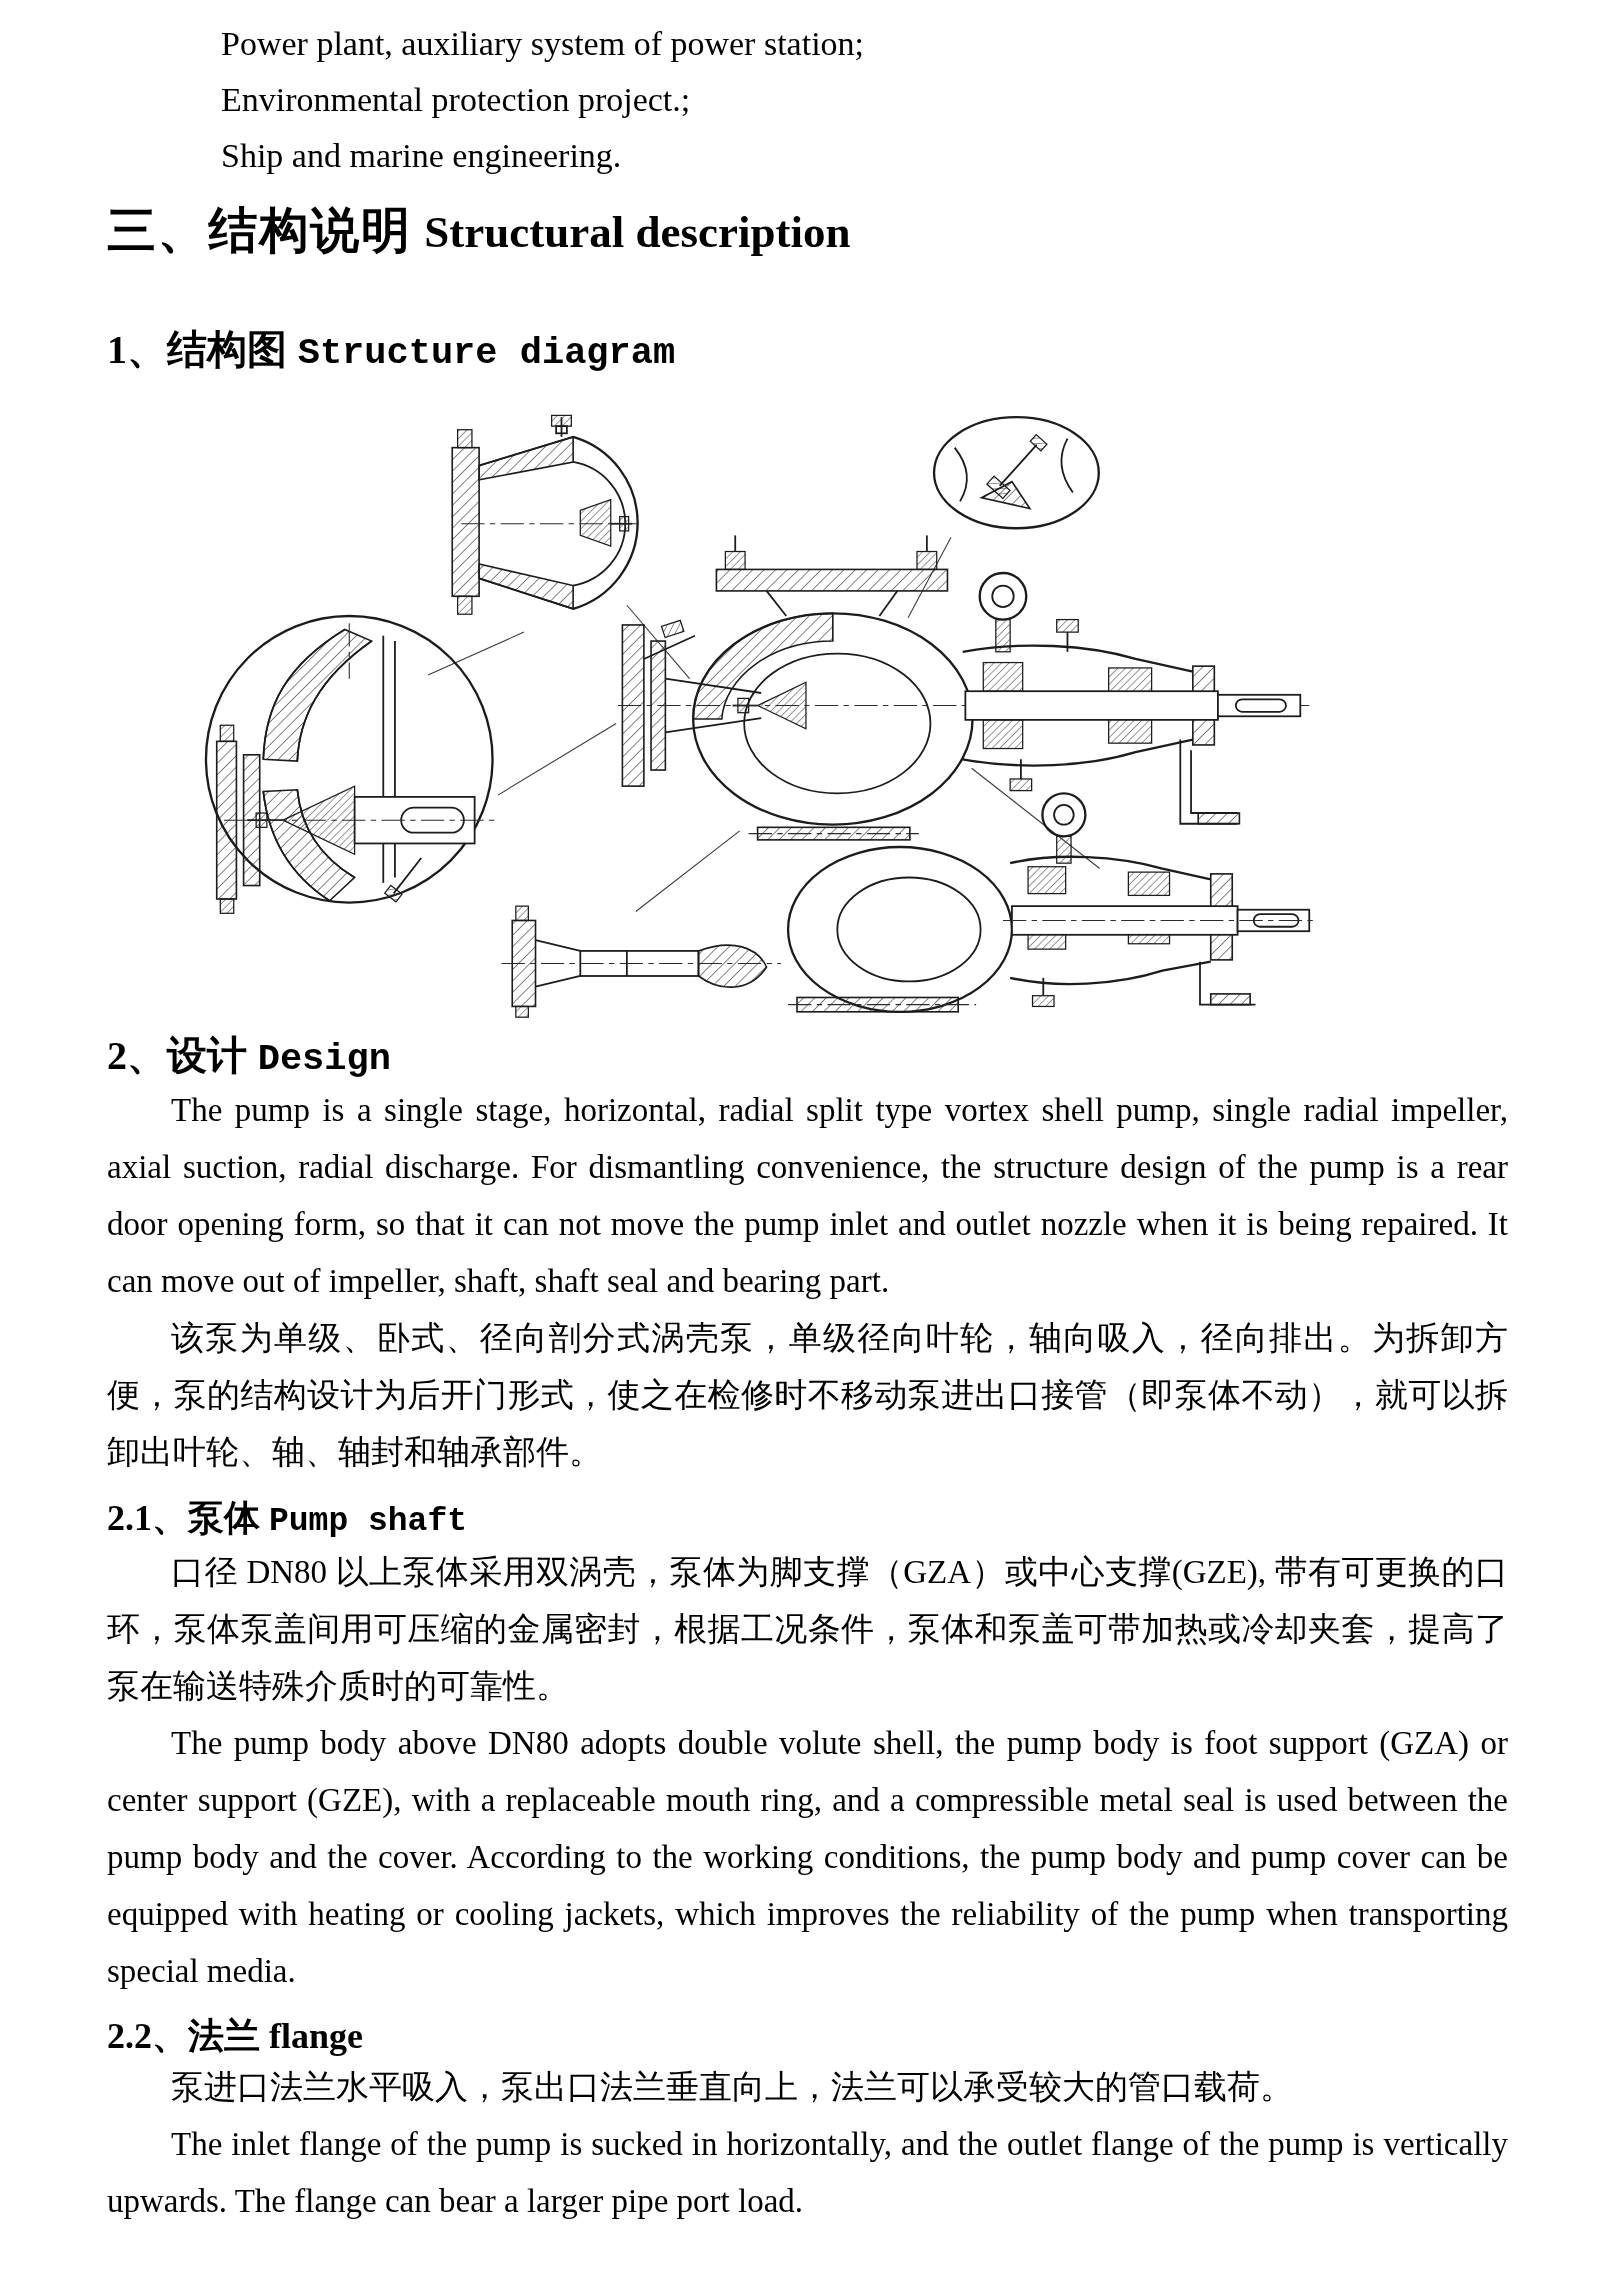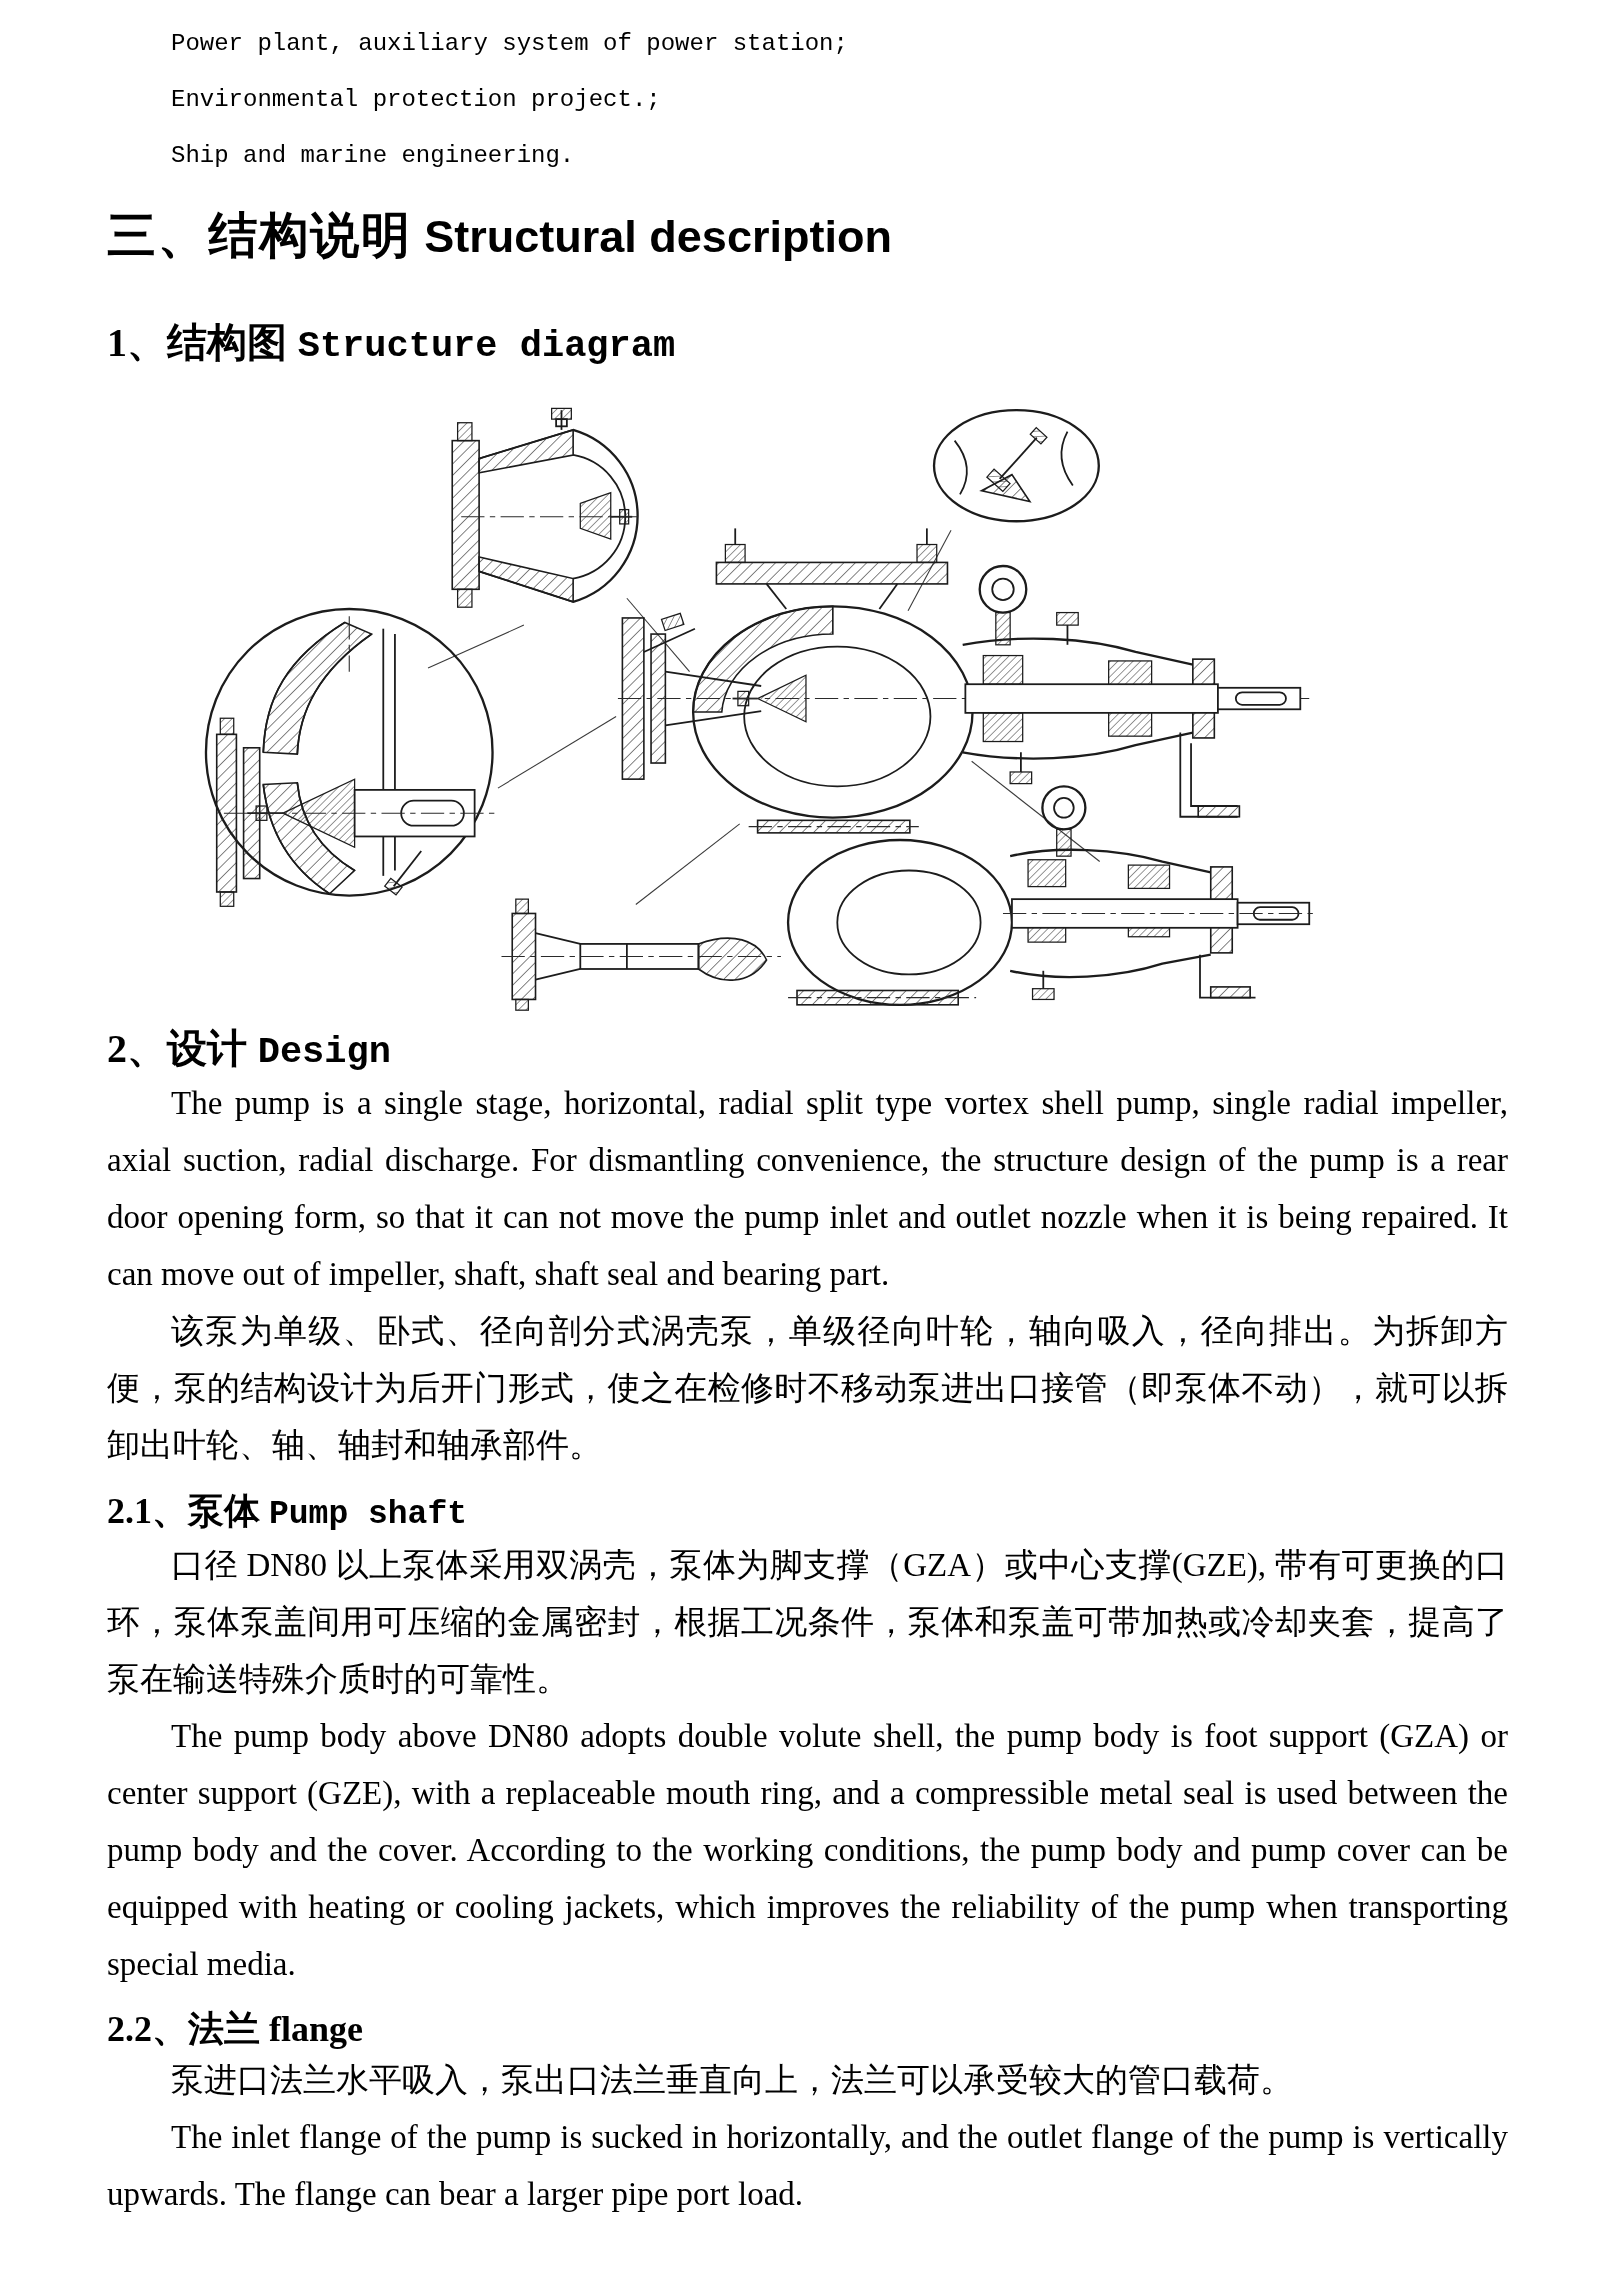--- a/index.html
+++ b/index.html
@@ -6,23 +6,23 @@
   .page{
     position:relative;
     width:1620px;height:2291px;
     box-sizing:border-box;
     padding:16px 112px 0 107px;
     background:#ffffff;
     color:#000;
     font-family:"Liberation Serif","DejaVu Serif",serif;
     overflow:hidden;
   }
-  .intro{margin-left:64px;font-size:24px;line-height:56px;font-family:Liberation Mono, monospace;}
+  .intro{margin-left:114px;font-size:34px;line-height:56px;}
   .intro div{white-space:nowrap;}
-  .h1{margin-top:23px;line-height:56px;font-family:Liberation Sans, sans-serif;font-weight:bold;}
+  .h1{margin-top:7px;line-height:80px;font-family:Liberation Serif, serif;font-weight:bold;}
   .h1 .zh{font-size:49px;letter-spacing:1.8px;}
   .h1 .en{font-size:45px;margin-left:12.5px;}
   .sub{font-size:40px;line-height:45px;font-weight:600;}
   .sub .en{font-family:"Liberation Mono","DejaVu Sans Mono",monospace;font-size:37px;font-weight:600;margin-left:10.7px;}
   .s1{margin-top:45px;}
   .s2{margin-top:14.3px;}
   .diagram{position:relative;left:-107px;width:1620px;height:609px;margin-top:34px;}
   .diagram svg{display:block;width:1620px;height:609px;}
   p.body{margin:0;font-size:33px;line-height:57px;text-align:justify;text-indent:64px;}
   .mt6{margin-top:5.4px;}

